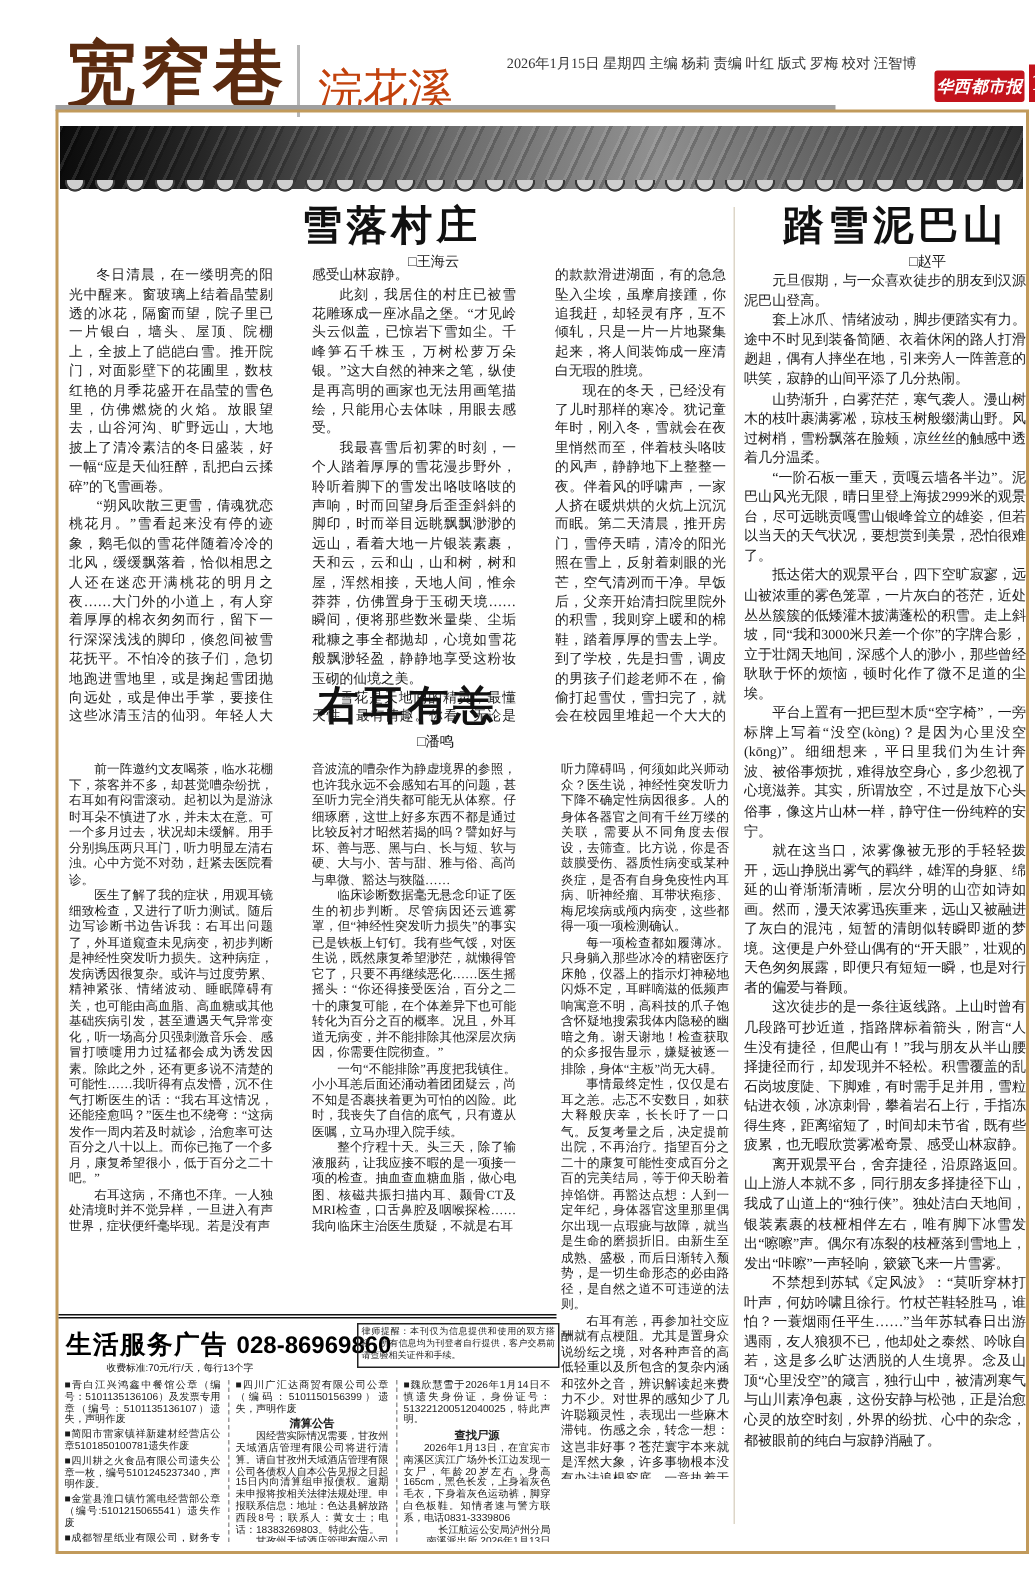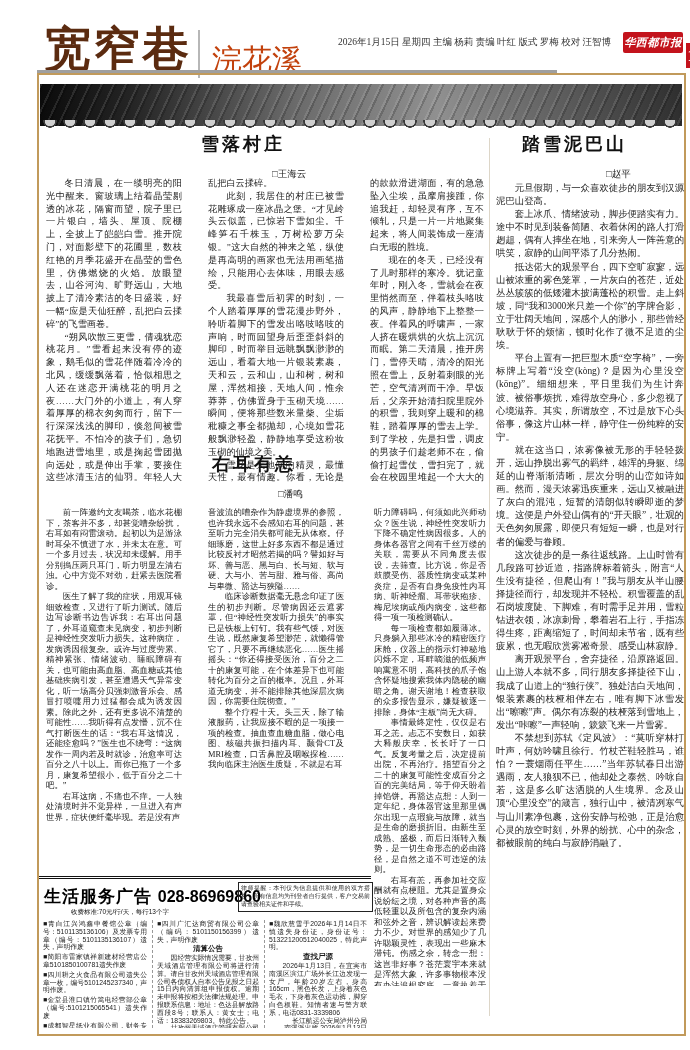--- a/index.html
+++ b/index.html
@@ -5,38 +5,38 @@
   html,body{margin:0;padding:0;background:#ffffff;}
   .page{position:relative;width:690px;height:1050px;background:#fff;overflow:hidden;
         font-family:"Liberation Serif","DejaVu Serif",serif;color:#1c1c1c;margin-left:16px;}
   
   .sec-title{position:absolute;left:28px;top:18px;font-size:47px;font-weight:bold;
              color:#5b2b10;letter-spacing:2px;font-family:"DejaVu Serif",serif;}
   .sec-divider{position:absolute;left:182px;top:30px;width:2px;height:48px;background:#b7b7b7;}
   .sub-title{position:absolute;left:196px;top:40px;font-size:30px;color:#c2410c;
              font-family:"DejaVu Serif",serif;}
   .dateline{position:absolute;right:95px;top:36px;font-size:9.5px;color:#333;white-space:nowrap;text-align:center;}
-  .paper-logo{position:absolute;left:607px;top:32px;width:60px;height:21px;background:#c3131c;
+  .paper-logo{position:absolute;left:607px;top:47px;width:60px;height:21px;background:#c3131c;
               color:#fff;font-size:11px;font-weight:bold;font-style:italic;display:flex;
               align-items:center;justify-content:center;letter-spacing:.5px;border-radius:2px;}
   .page-num{position:absolute;left:670px;top:43px;width:19px;height:25px;background:#c3131c;
             color:#fff;font-size:16px;font-weight:bold;display:flex;align-items:center;
             justify-content:center;}
   .gray-rule{position:absolute;left:21px;top:70px;width:520px;height:4px;background:#9f9f9f;}
   .frame{position:absolute;left:21px;top:73px;width:645px;height:959px;border:2px solid #c19a5b;}
   
   .tiles{position:absolute;left:24px;top:84px;width:642px;height:42px;
     background:
       repeating-linear-gradient(115deg, rgba(255,255,255,.10) 0 2px, rgba(0,0,0,.18) 2px 4px, transparent 4px 11px),
       linear-gradient(90deg,#0b0b0b,#242424 14%,#6b6b6b 40%,#909090 62%,#565656 84%,#2e2e2e);}
   .tile-scallops{position:absolute;left:0;bottom:-4px;width:100%;height:10px;
     background:radial-gradient(circle at 10px 1px,#cfcfcf 0 5px,#3a3a3a 5.5px 6.5px,transparent 7px);
     background-size:20px 10px;background-repeat:repeat-x;}
   
-  .a-title{position:absolute;font-size:18px;font-weight:bold;letter-spacing:3px;
+  .a-title{position:absolute;font-size:27px;font-weight:bold;letter-spacing:3px;
            font-family:"DejaVu Serif",serif;color:#111;}
   .a-byline{position:absolute;font-size:9.5px;color:#222;padding-left:28px;}
   .col{position:absolute;overflow:hidden;text-align:justify;}
   .art1 .col{font-size:9.2px;line-height:12.8px;}
   .art2-col{position:absolute;left:480px;top:182px;width:188px;height:836px;overflow:hidden;
             font-size:9.4px;line-height:13.1px;text-align:justify;}
   .art3 .col{font-size:8.4px;line-height:10.5px;}
   .para{text-indent:2em;margin:0;}
   .para.cont{text-indent:0;}
   .v-divider{position:absolute;left:473px;top:138px;width:1px;height:878px;background:#ddd6c8;}
@@ -78,59 +78,62 @@
   </div>
 
   <div class="art1">
     <div class="a-title" style="left:185px;top:132px;">雪落村庄</div>
     <div class="a-byline" style="left:228px;top:168px;">□王海云</div>
     <div class="col" style="left:30px;top:177px;width:136px;height:306px;">
         <div class="para">冬日清晨，在一缕明亮的阳光中醒来。窗玻璃上结着晶莹剔透的冰花，隔窗而望，院子里已一片银白，墙头、屋顶、院棚上，全披上了皑皑白雪。推开院门，对面影壁下的花圃里，数枝红艳的月季花盛开在晶莹的雪色里，仿佛燃烧的火焰。放眼望去，山谷河沟、旷野远山，大地披上了清冷素洁的冬日盛装，好一幅“应是天仙狂醉，乱把白云揉碎”的飞雪画卷。</div>
         <div class="para">“朔风吹散三更雪，倩魂犹恋桃花月。”雪看起来没有停的迹象，鹅毛似的雪花伴随着冷冷的北风，缓缓飘落着，恰似相思之人还在迷恋开满桃花的明月之夜……大门外的小道上，有人穿着厚厚的棉衣匆匆而行，留下一行深深浅浅的脚印，倏忽间被雪花抚平。不怕冷的孩子们，急切地跑进雪地里，或是掬起雪团抛向远处，或是伸出手掌，要接住这些冰清玉洁的仙羽。年轻人大都躲在温暖的屋子里，沏一壶热茶，品一杯美酒，邀来好友一起品酌，闲闲地享</div>
       </div>
     <div class="col" style="left:192px;top:177px;width:136px;height:306px;">
-        <div class="para cont">乱把白云揉碎。</div>
+        <div class="para cont">感受山林寂静。</div>
         <div class="para">此刻，我居住的村庄已被雪花雕琢成一座冰晶之堡。“才见岭头云似盖，已惊岩下雪如尘。千峰笋石千株玉，万树松萝万朵银。”这大自然的神来之笔，纵使是再高明的画家也无法用画笔描绘，只能用心去体味，用眼去感受。</div>
         <div class="para">我最喜雪后初霁的时刻，一个人踏着厚厚的雪花漫步野外，聆听着脚下的雪发出咯吱咯吱的声响，时而回望身后歪歪斜斜的脚印，时而举目远眺飘飘渺渺的远山，看着大地一片银装素裹，天和云，云和山，山和树，树和屋，浑然相接，天地人间，惟余莽莽，仿佛置身于玉砌天境……瞬间，便将那些数米量柴、尘垢秕糠之事全都抛却，心境如雪花般飘渺轻盈，静静地享受这粉妆玉砌的仙境之美。</div>
         <div class="para">雪花是天地间的精灵，最懂天性，最有情趣。你看，无论是飘飘渺渺的轻雪斜飞，还是迷迷茫茫大雪如毛，密密匝匝地飞舞在苍穹，有的轻跃上枝头，有的缓缓栖于屋顶，有</div>
       </div>
     <div class="col" style="left:354px;top:177px;width:114px;height:306px;">
         <div class="para cont">的款款滑进湖面，有的急急坠入尘埃，虽摩肩接踵，你追我赶，却轻灵有序，互不倾轧，只是一片一片地聚集起来，将人间装饰成一座清白无瑕的胜境。</div>
         <div class="para">现在的冬天，已经没有了儿时那样的寒冷。犹记童年时，刚入冬，雪就会在夜里悄然而至，伴着枝头咯吱的风声，静静地下上整整一夜。伴着风的呼啸声，一家人挤在暖烘烘的火炕上沉沉而眠。第二天清晨，推开房门，雪停天晴，清冷的阳光照在雪上，反射着刺眼的光芒，空气清冽而干净。早饭后，父亲开始清扫院里院外的积雪，我则穿上暖和的棉鞋，踏着厚厚的雪去上学。到了学校，先是扫雪，调皮的男孩子们趁老师不在，偷偷打起雪仗，雪扫完了，就会在校园里堆起一个大大的雪人……</div>
       </div>
   </div>
 
   <div class="v-divider"></div>
 
   <div class="art2">
     <div class="a-title" style="left:506px;top:132px;">踏雪泥巴山</div>
     <div class="a-byline" style="left:562px;top:168px;">□赵平</div>
     <div class="art2-col">
         <div class="para">元旦假期，与一众喜欢徒步的朋友到汉源泥巴山登高。</div>
         <div class="para">套上冰爪、情绪波动，脚步便踏实有力。途中不时见到装备简陋、衣着休闲的路人打滑趔趄，偶有人摔坐在地，引来旁人一阵善意的哄笑，寂静的山间平添了几分热闹。</div>
+        <div class="para">山势渐升，白雾茫茫，寒气袭人。漫山树木的枝叶裹满雾凇，琼枝玉树般缀满山野。风过树梢，雪粉飘落在脸颊，凉丝丝的触感中透着几分温柔。</div>
+        <div class="para">“一阶石板一重天，贡嘎云墙各半边”。泥巴山风光无限，晴日里登上海拔2999米的观景台，尽可远眺贡嘎雪山银峰耸立的雄姿，但若以当天的天气状况，要想赏到美景，恐怕很难了。</div>
         <div class="para">抵达偌大的观景平台，四下空旷寂寥，远山被浓重的雾色笼罩，一片灰白的苍茫，近处丛丛簇簇的低矮灌木披满蓬松的积雪。走上斜坡，同“我和3000米只差一个你”的字牌合影，立于壮阔天地间，深感个人的渺小，那些曾经耿耿于怀的烦恼，顿时化作了微不足道的尘埃。</div>
         <div class="para">平台上置有一把巨型木质“空字椅”，一旁标牌上写着“没空(kòng)？是因为心里没空(kōng)”。细细想来，平日里我们为生计奔波、被俗事烦扰，难得放空身心，多少忽视了心境滋养。其实，所谓放空，不过是放下心头俗事，像这片山林一样，静守住一份纯粹的安宁。</div>
         <div class="para">就在这当口，浓雾像被无形的手轻轻拨开，远山挣脱出雾气的羁绊，雄浑的身躯、绵延的山脊渐渐清晰，层次分明的山峦如诗如画。然而，漫天浓雾迅疾重来，远山又被融进了灰白的混沌，短暂的清朗似转瞬即逝的梦境。这便是户外登山偶有的“开天眼”，壮观的天色匆匆展露，即便只有短短一瞬，也是对行者的偏爱与眷顾。</div>
         <div class="para">这次徒步的是一条往返线路。上山时曾有几段路可抄近道，指路牌标着箭头，附言“人生没有捷径，但爬山有！”我与朋友从半山腰择捷径而行，却发现并不轻松。积雪覆盖的乱石岗坡度陡、下脚难，有时需手足并用，雪粒钻进衣领，冰凉刺骨，攀着岩石上行，手指冻得生疼，距离缩短了，时间却未节省，既有些疲累，也无暇欣赏雾凇奇景、感受山林寂静。</div>
         <div class="para">离开观景平台，舍弃捷径，沿原路返回。山上游人本就不多，同行朋友多择捷径下山，我成了山道上的“独行侠”。独处洁白天地间，银装素裹的枝桠相伴左右，唯有脚下冰雪发出“嚓嚓”声。偶尔有冻裂的枝桠落到雪地上，发出“咔嚓”一声轻响，簌簌飞来一片雪雾。</div>
         <div class="para">不禁想到苏轼《定风波》：“莫听穿林打叶声，何妨吟啸且徐行。竹杖芒鞋轻胜马，谁怕？一蓑烟雨任平生……”当年苏轼春日出游遇雨，友人狼狈不已，他却处之泰然、吟咏自若，这是多么旷达洒脱的人生境界。念及山顶“心里没空”的箴言，独行山中，被清冽寒气与山川素净包裹，这份安静与松弛，正是治愈心灵的放空时刻，外界的纷扰、心中的杂念，都被眼前的纯白与寂静消融了。</div>
       </div>
   </div>
 
   <div class="art3">
     <div class="a-title" style="left:196px;top:452px;">右耳有恙</div>
     <div class="a-byline" style="left:234px;top:488px;">□潘鸣</div>
     <div class="col" style="left:30px;top:508px;width:136px;height:360px;">
         <div class="para">前一阵邀约文友喝茶，临水花棚下，茶客并不多，却甚觉嘈杂纷扰，右耳如有闷雷滚动。起初以为是游泳时耳朵不慎进了水，并未太在意。可一个多月过去，状况却未缓解。用手分别摀压两只耳门，听力明显左清右浊。心中方觉不对劲，赶紧去医院看诊。</div>
         <div class="para">医生了解了我的症状，用观耳镜细致检查，又进行了听力测试。随后边写诊断书边告诉我：右耳出问题了，外耳道窥查未见病变，初步判断是神经性突发听力损失。这种病症，发病诱因很复杂。或许与过度劳累、精神紧张、情绪波动、睡眠障碍有关，也可能由高血脂、高血糖或其他基础疾病引发，甚至遭遇天气异常变化，听一场高分贝强刺激音乐会、感冒打喷嚏用力过猛都会成为诱发因素。除此之外，还有更多说不清楚的可能性……我听得有点发懵，沉不住气打断医生的话：“我右耳这情况，还能痊愈吗？”医生也不绕弯：“这病发作一周内若及时就诊，治愈率可达百分之八十以上。而你已拖了一个多月，康复希望很小，低于百分之二十吧。”</div>
         <div class="para">右耳这病，不痛也不痒。一人独处清境时并不觉异样，一旦进入有声世界，症状便纤毫毕现。若是没有声</div>
       </div>
     <div class="col" style="left:192px;top:508px;width:136px;height:360px;">
         <div class="para cont">音波流的嘈杂作为静虚境界的参照，也许我永远不会感知右耳的问题，甚至听力完全消失都可能无从体察。仔细琢磨，这世上好多东西不都是通过比较反衬才昭然若揭的吗？譬如好与坏、善与恶、黑与白、长与短、软与硬、大与小、苦与甜、雅与俗、高尚与卑微、豁达与狭隘……</div>
         <div class="para">临床诊断数据毫无悬念印证了医生的初步判断。尽管病因还云遮雾罩，但“神经性突发听力损失”的事实已是铁板上钉钉。我有些气馁，对医生说，既然康复希望渺茫，就懒得管它了，只要不再继续恶化……医生摇摇头：“你还得接受医治，百分之二十的康复可能，在个体差异下也可能转化为百分之百的概率。况且，外耳道无病变，并不能排除其他深层次病因，你需要住院彻查。”</div>
+        <div class="para">一句“不能排除”再度把我镇住。小小耳恙后面还涌动着团团疑云，尚不知是否裹挟着更为可怕的凶险。此时，我丧失了自信的底气，只有遵从医嘱，立马办理入院手续。</div>
         <div class="para">整个疗程十天。头三天，除了输液服药，让我应接不暇的是一项接一项的检查。抽血查血糖血脂，做心电图、核磁共振扫描内耳、颞骨CT及MRI检查，口舌鼻腔及咽喉探检……我向临床主治医生质疑，不就是右耳</div>
       </div>
     <div class="col" style="left:358px;top:508px;width:112px;height:478px;">
         <div class="para cont">听力障碍吗，何须如此兴师动众？医生说，神经性突发听力下降不确定性病因很多。人的身体各器官之间有千丝万缕的关联，需要从不同角度去假设，去筛查。比方说，你是否鼓膜受伤、器质性病变或某种炎症，是否有自身免疫性内耳病、听神经瘤、耳带状疱疹、梅尼埃病或颅内病变，这些都得一项一项检测确认。</div>
         <div class="para">每一项检查都如履薄冰。只身躺入那些冰冷的精密医疗床舱，仪器上的指示灯神秘地闪烁不定，耳畔嘀滋的低频声响寓意不明，高科技的爪子饱含怀疑地搜索我体内隐秘的幽暗之角。谢天谢地！检查获取的众多报告显示，嫌疑被逐一排除，身体“主板”尚无大碍。</div>
         <div class="para">事情最终定性，仅仅是右耳之恙。忐忑不安数日，如获大释般庆幸，长长吁了一口气。反复考量之后，决定提前出院，不再治疗。指望百分之二十的康复可能性变成百分之百的完美结局，等于仰天盼着掉馅饼。再豁达点想：人到一定年纪，身体器官这里那里偶尔出现一点瑕疵与故障，就当是生命的磨损折旧。由新生至成熟、盛极，而后日渐转入颓势，是一切生命形态的必由路径，是自然之道不可违逆的法则。</div>
         <div class="para">右耳有恙，再参加社交应酬就有点梗阻。尤其是置身众说纷纭之境，对各种声音的高低轻重以及所包含的复杂内涵和弦外之音，辨识解读起来费力不少。对世界的感知少了几许聪颖灵性，表现出一些麻木滞钝。伤感之余，转念一想：这岂非好事？苍茫寰宇本来就是浑然大象，许多事物根本没有办法追根究底。一意执着于纠缠人间是是非非乃自寻烦忧，人生苦短，知白守黑，难得糊涂，不亦乐乎！</div>
       </div>
   </div>
 

